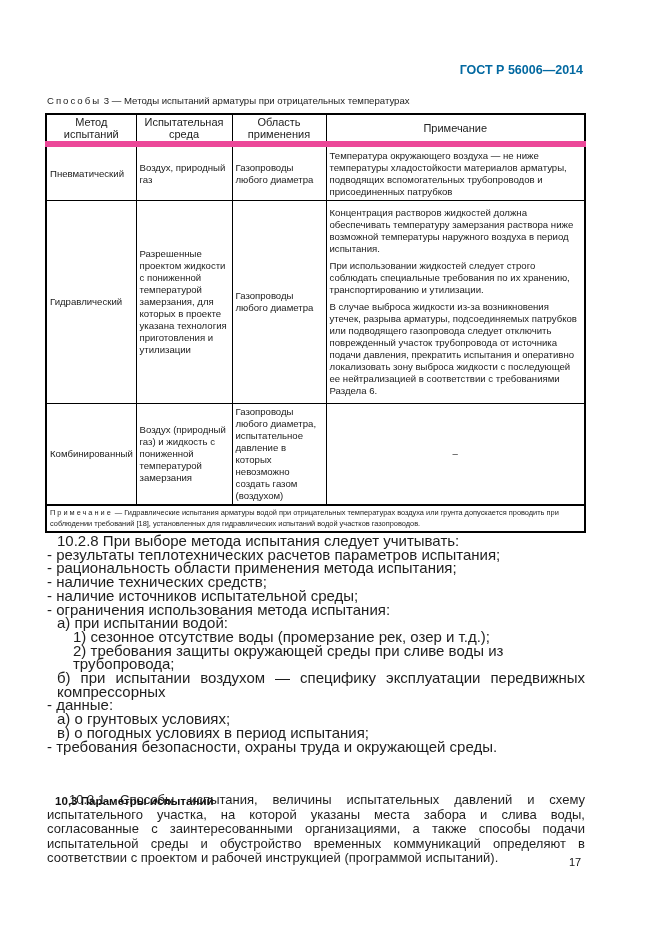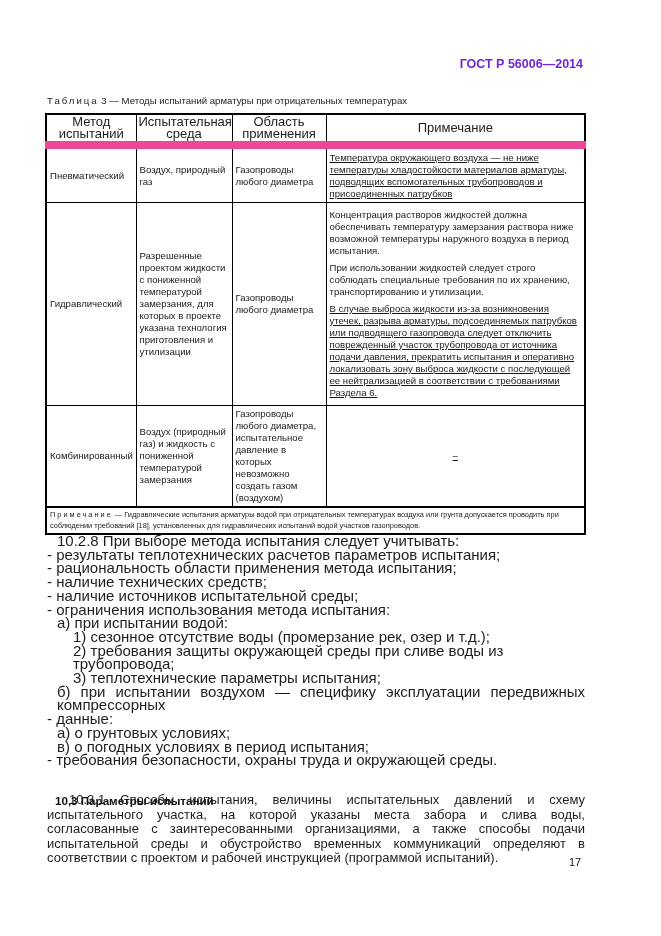--- a/index.html
+++ b/index.html
@@ -1,47 +1,47 @@
 <!DOCTYPE html>
 <html><head>
 <meta charset="utf-8">
 <style>
   html, body { margin: 0; padding: 0; background: #ffffff; }
   body {
     width: 661px; height: 936px; position: relative; overflow: hidden;
     font-family: "Liberation Sans", sans-serif; color: #1a1a1a;
   }
   .doc-code {
-    position: absolute; right: 78px; top: 57px;
-    font-weight: bold; font-size: 12.5px; color: #6d28d9;
+    position: absolute; right: 78px; top: 63px;
+    font-weight: bold; font-size: 12.5px; color: #0369a1;
   }
   .table-caption {
     position: absolute; left: 47px; top: 95px; font-size: 9.6px; color: #222;
   }
   .spaced { letter-spacing: 2px; }
   table.main {
     position: absolute; left: 45px; top: 113px; width: 541px;
     border-collapse: collapse; table-layout: fixed;
     font-size: 9.6px; line-height: 12px;
   }
   table.main td, table.main th {
     border: 1px solid #000; vertical-align: middle; padding: 2px 3px;
     font-weight: normal; text-align: left;
   }
   table.main { border: 2px solid #000; }
   table.main th {
-    font-size: 13px; text-align: center; height: 21px; padding: 1px 2px;
-    border-bottom: 8px solid #ec4899; color: #222;
+    font-size: 11px; text-align: center; height: 21px; padding: 1px 2px;
+    border-bottom: 6px solid #ec4899; color: #222;
   }
   .c1 { width: 90px; } .c2 { width: 96px; } .c3 { width: 94px; }
   .row1 td { height: 49px; }
   .row2 td { height: 198px; }
   .row3 td { height: 76px; }
   .note-para { margin: 0 0 5px 0; }
-  .note-para:last-child { margin-bottom: 0; text-decoration: underline; }
+  .note-para:last-child { margin-bottom: 0; }
   .justify { text-align: justify; text-align-last: left; }
   .dash-cell { text-align: center !important; }
   td.table-note {
     font-size: 7.4px; line-height: 10.5px; padding: 4px 3px 4px 3px;
     border-top: 2px solid #000 !important; text-align: justify; color: #222;
   }
   .body-text {
     position: absolute; left: 47px; top: 534px; width: 538px;
     font-size: 15px; line-height: 13.7px; color: #1e1e1e;
   }
@@ -61,21 +61,21 @@
   .section-para p { margin: 0; text-indent: 22px; }
   .page-number {
     position: absolute; left: 569px; top: 856px; font-size: 11px; color: #111;
   }
 </style>
 </head>
 <body>
 
 <div class="doc-code">ГОСТ Р 56006—2014</div>
 
-<div class="table-caption"><span class="spaced">Таблица</span><span> 3 — Методы испытаний арматуры при отрицательных температурах</span></div>
+<div class="table-caption"><span class="spaced">Способы</span><span> 3 — Методы испытаний арматуры при отрицательных температурах</span></div>
 
 <table class="main">
   <colgroup>
       <col class="c1">
       <col class="c2">
       <col class="c3">
       <col>
     </colgroup>
   <thead>
     <tr>
@@ -121,21 +121,20 @@
 <div class="body-text">
   <p class="ind1">10.2.8 При выборе метода испытания следует учитывать:</p>
   <p>- результаты теплотехнических расчетов параметров испытания;</p>
   <p>- рациональность области применения метода испытания;</p>
   <p>- наличие технических средств;</p>
   <p>- наличие источников испытательной среды;</p>
   <p>- ограничения использования метода испытания:</p>
   <p class="ind1">а) при испытании водой:</p>
   <p class="ind2">1) сезонное отсутствие воды (промерзание рек, озер и т.д.);</p>
   <p class="ind2">2) требования защиты окружающей среды при сливе воды из трубопровода;</p>
-  <p class="ind2">3) теплотехнические параметры испытания;</p>
   <p class="ind1 bjust" style="text-align-last: justify;">б) при испытании воздухом — специфику эксплуатации передвижных компрессорных</p>
   <p>- данные:</p>
   <p class="ind1">а) о грунтовых условиях;</p>
   <p class="ind1">в) о погодных условиях в период испытания;</p>
   <p>- требования безопасности, охраны труда и окружающей среды.</p>
 </div>
 
 <div class="section-heading">10,3 Параметры испытаний</div>
 
 <div class="section-para">

